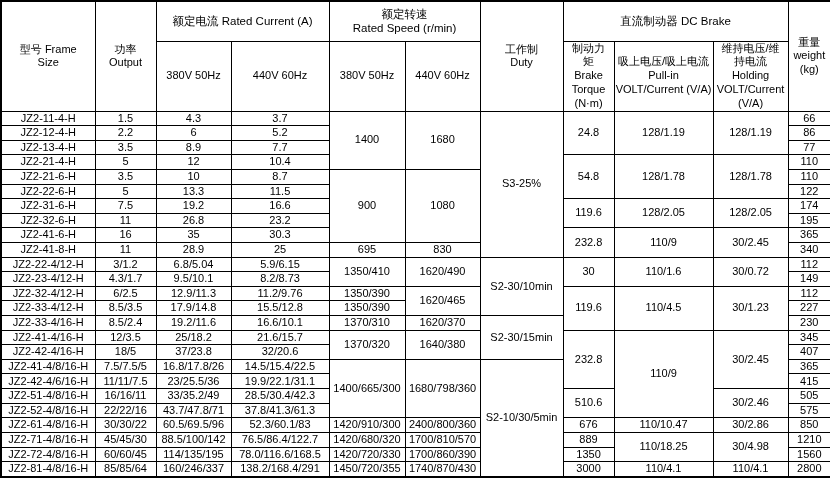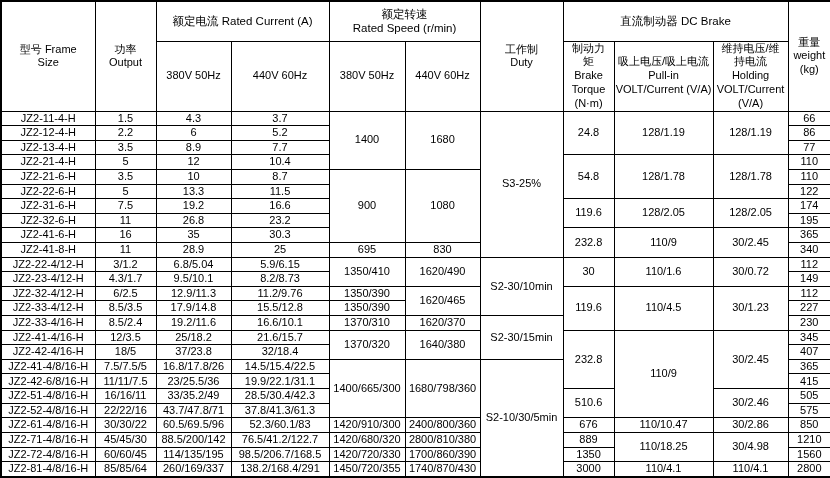--- a/index.html
+++ b/index.html
@@ -239,35 +239,35 @@
         <td rowspan="2">1640/380</td>
         <td rowspan="4">232.8</td>
         <td rowspan="6">110/9</td>
         <td rowspan="4">30/2.45</td>
         <td>345</td>
       </tr>
       <tr>
         <td>JZ2-42-4/16-H</td>
         <td>18/5</td>
         <td>37/23.8</td>
-        <td>32/18.4</td>
+        <td>32/20.6</td>
         <td>407</td>
       </tr>
       <tr>
         <td>JZ2-41-4/8/16-H</td>
         <td>7.5/7.5/5</td>
         <td>16.8/17.8/26</td>
         <td>14.5/15.4/22.5</td>
         <td rowspan="4">1400/665/300</td>
         <td rowspan="4">1680/798/360</td>
         <td rowspan="8">S2-10/30/5min</td>
         <td>365</td>
       </tr>
       <tr>
-        <td>JZ2-42-6/8/16-H</td>
+        <td>JZ2-42-4/6/16-H</td>
         <td>11/11/7.5</td>
         <td>23/25.5/36</td>
         <td>19.9/22.1/31.1</td>
         <td>415</td>
       </tr>
       <tr>
         <td>JZ2-51-4/8/16-H</td>
         <td>16/16/11</td>
         <td>33/35.2/49</td>
         <td>28.5/30.4/42.3</td>
@@ -290,43 +290,43 @@
         <td>1420/910/300</td>
         <td>2400/800/360</td>
         <td>676</td>
         <td>110/10.47</td>
         <td>30/2.86</td>
         <td>850</td>
       </tr>
       <tr>
         <td>JZ2-71-4/8/16-H</td>
         <td>45/45/30</td>
-        <td>88.5/200/142</td>
-        <td>76.5/41.2/122.7</td>
+        <td>88.5/100/142</td>
+        <td>76.5/86.4/122.7</td>
         <td>1420/680/320</td>
-        <td>2800/810/380</td>
+        <td>1700/810/570</td>
         <td>889</td>
         <td rowspan="2">110/18.25</td>
         <td rowspan="2">30/4.98</td>
         <td>1210</td>
       </tr>
       <tr>
         <td>JZ2-72-4/8/16-H</td>
         <td>60/60/45</td>
         <td>114/135/195</td>
-        <td>98.5/206.7/168.5</td>
+        <td>78.0/116.6/168.5</td>
         <td>1420/720/330</td>
         <td>1700/860/390</td>
         <td>1350</td>
         <td>1560</td>
       </tr>
       <tr>
         <td>JZ2-81-4/8/16-H</td>
         <td>85/85/64</td>
-        <td>260/169/337</td>
+        <td>160/246/337</td>
         <td>138.2/168.4/291</td>
         <td>1450/720/355</td>
         <td>1740/870/430</td>
         <td>3000</td>
         <td>110/4.1</td>
         <td>110/4.1</td>
         <td>2800</td>
       </tr>
     </tbody>
 </table>

